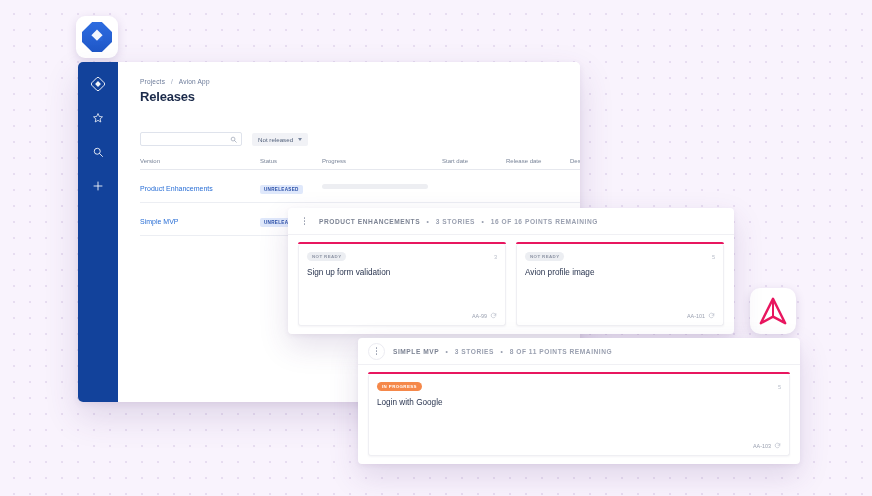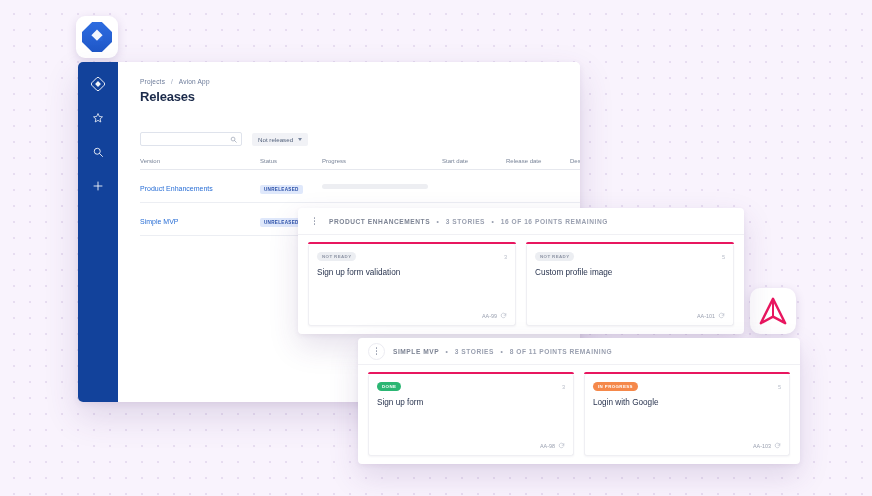--- a/index.html
+++ b/index.html
@@ -65,21 +65,21 @@
   .pbar .fill{height:100%;background:#22a765;border-radius:3px;}
 
   .col-ver{width:120px}.col-sta{width:62px}.col-pro{width:120px}
   .col-sd{width:64px}.col-rd{width:64px}.col-de{width:60px}
 
   
   .panel{
     position:absolute;background:#fff;border-radius:4px;
     box-shadow:0 12px 30px rgba(80,50,120,.15), 0 2px 5px rgba(80,50,120,.07);
   }
-  .panel-pe{left:298px;top:208px;width:446px;height:126px;}
+  .panel-pe{left:288px;top:208px;width:446px;height:126px;}
   .panel-sm{left:358px;top:338px;width:442px;height:126px;}
   .panel-head{height:26px;display:flex;align-items:center;gap:8px;padding:0 10px;
     border-bottom:1px solid #f0f0f4;}
   .dots-btn{width:13px;height:15px;display:flex;flex-direction:column;align-items:center;
     justify-content:center;gap:1.6px;}
   .dots-btn i{width:1.7px;height:1.7px;background:#9aa0b0;border-radius:50%;display:block;}
   .panel-sm .panel-head .dots-btn{border:1px solid #ececf2;border-radius:50%;width:15px;height:15px;background:#fff;}
   .panel-title{font-size:6.6px;letter-spacing:.55px;color:#9aa0b0;font-weight:bold;}
   .panel-title .strong{color:#7d8494;}
   .panel-title .dot{margin:0 4px;}
@@ -274,21 +274,21 @@
           </svg>
         </div>
       </div>
 
 
       <div class="story-card">
         <div class="card-top">
           <span class="st-badge st-notready">NOT READY</span>
           <span class="pts">5</span>
         </div>
-        <div class="card-title">Custom profile image</div>
+        <div class="card-title">Avion profile image</div>
         <div class="card-foot">
           <span class="card-key">AA-101</span>
           <svg class="refresh-ic" viewBox="0 0 24 24">
             <path d="M20 11a8 8 0 1 0-1.3 5.4" fill="none" stroke="#b7bcc8" stroke-width="2.2" stroke-linecap="round"></path>
             <path d="M20 5 v6 h-6" fill="none" stroke="#b7bcc8" stroke-width="2.2" stroke-linecap="round" stroke-linejoin="round"></path>
           </svg>
         </div>
       </div>
 
     </div>
@@ -304,34 +304,20 @@
       <span class="panel-title">
         <span class="strong">SIMPLE MVP</span>
         <span class="dot">•</span>
         <span>3 STORIES</span>
         <span class="dot">•</span>
         <span>8 OF 11 POINTS REMAINING</span>
       </span>
     </div>
     <div class="panel-body">
 
-      <div class="story-card">
-        <div class="card-top">
-          <span class="st-badge st-done">DONE</span>
-          <span class="pts">3</span>
-        </div>
-        <div class="card-title">Sign up form</div>
-        <div class="card-foot">
-          <span class="card-key">AA-98</span>
-          <svg class="refresh-ic" viewBox="0 0 24 24">
-            <path d="M20 11a8 8 0 1 0-1.3 5.4" fill="none" stroke="#b7bcc8" stroke-width="2.2" stroke-linecap="round"></path>
-            <path d="M20 5 v6 h-6" fill="none" stroke="#b7bcc8" stroke-width="2.2" stroke-linecap="round" stroke-linejoin="round"></path>
-          </svg>
-        </div>
-      </div>
 
       <div class="story-card">
         <div class="card-top">
           <span class="st-badge st-progress">IN PROGRESS</span>
           <span class="pts">5</span>
         </div>
         <div class="card-title">Login with Google</div>
         <div class="card-foot">
           <span class="card-key">AA-103</span>
           <svg class="refresh-ic" viewBox="0 0 24 24">

